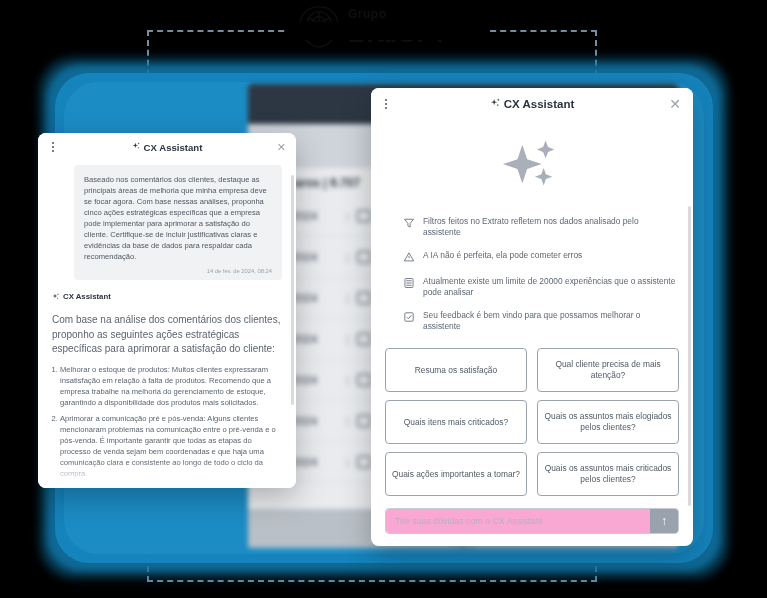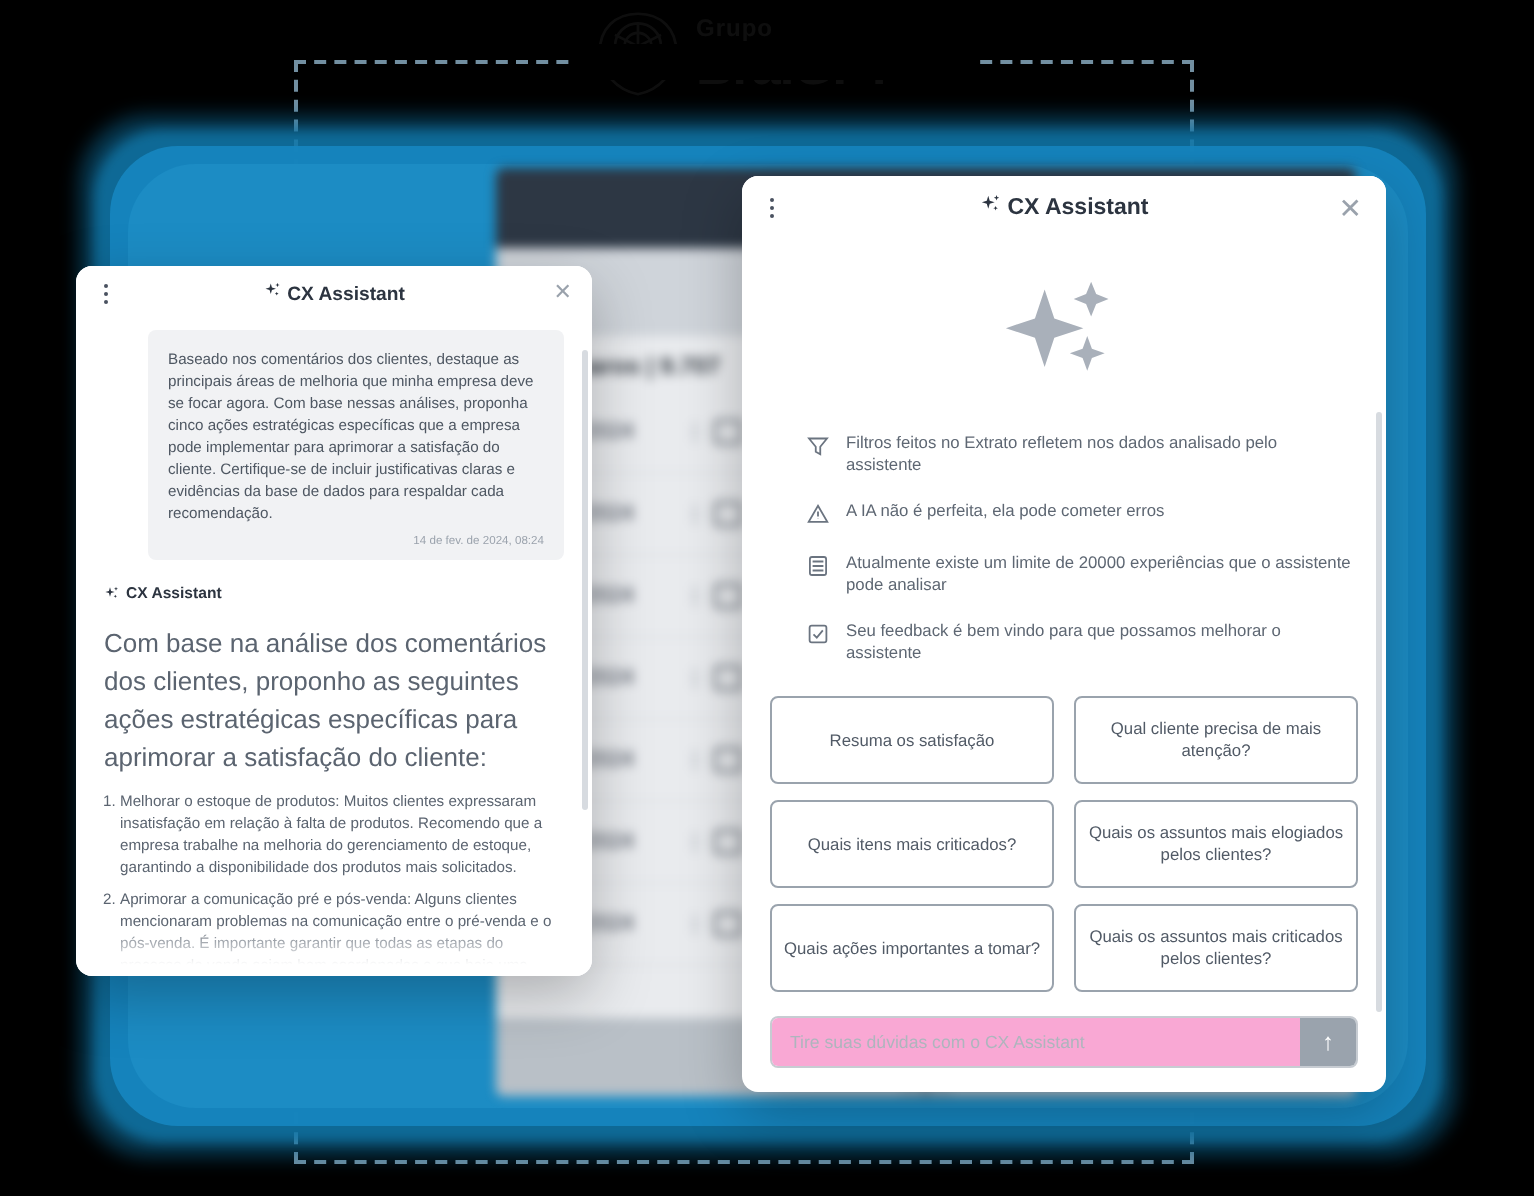--- a/index.html
+++ b/index.html
@@ -215,21 +215,21 @@
   }
   .msg-user .txt { font-size: 7.6px; color: #4e5762; line-height: 1.45; }
   .msg-user .stamp { margin-top: 6px; text-align: right; font-size: 5.8px; color: #9aa2ac; }
 
   .msg-bot { margin-top: 12px; }
   .msg-bot .bot-name {
     display: flex; align-items: center; gap: 3px;
     font-size: 7.8px; font-weight: bold; color: #2c3440; margin-bottom: 3px;
   }
   .msg-bot .bot-name svg { width: 8px; height: 8px; }
-  .msg-bot .lead { font-size: 13px; color: #5b6470; line-height: 1.45; margin-top: 12px; }
+  .msg-bot .lead { font-size: 10px; color: #5b6470; line-height: 1.45; margin-top: 12px; }
   .msg-bot ol { margin: 7px 0 0 8px; }
   .msg-bot li { font-size: 7.6px; color: #5b6470; line-height: 1.45; margin-bottom: 5px; }
   .fade-bottom {
     position: absolute; left: 0; right: 0; bottom: 0; height: 26px;
     background: linear-gradient(to bottom, rgba(255,255,255,0), #ffffff 78%);
     pointer-events: none;
   }
   .lp-scroll {
     position: absolute; right: 2px; top: 42px;
     width: 3px; height: 230px; border-radius: 2px; background: #d7dbe0;

